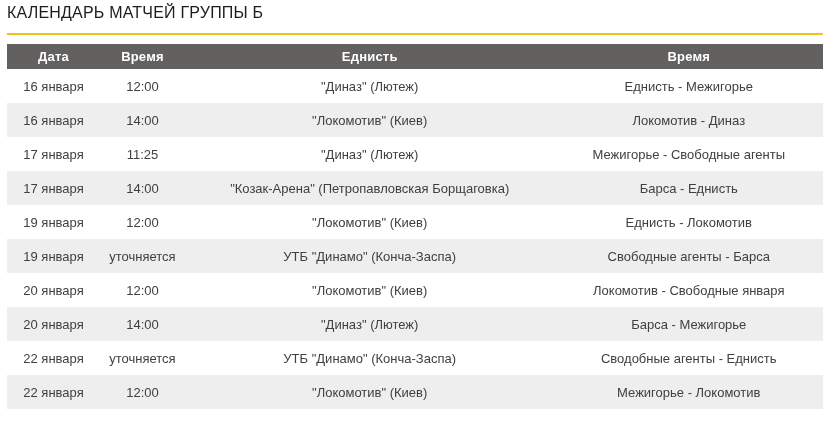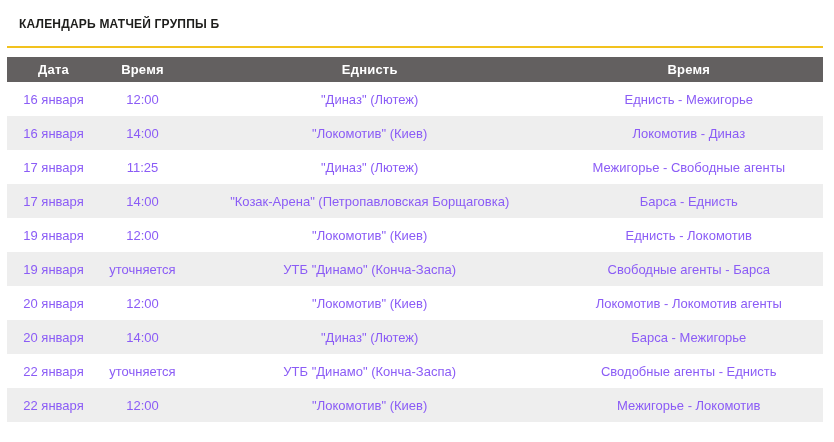--- a/index.html
+++ b/index.html
@@ -5,23 +5,23 @@
   * { box-sizing: border-box; }
   html, body {
     margin: 0; padding: 0;
     width: 834px; height: 442px;
     background: #ffffff;
     font-family: "Liberation Sans", sans-serif;
     -webkit-font-smoothing: antialiased;
   }
   .page { padding: 3px 11px 0 7px; }
   .page-title {
-    margin: 12px;
-    font-size: 12px;
-    font-weight: 700;
+    margin: 0;
+    font-size: 16px;
+    font-weight: 400;
     line-height: 19px;
     color: #1d1d1b;
     letter-spacing: 0.2px;
   }
   .accent-line {
     height: 2px;
     background: #f2c21e;
     margin-top: 11px;
     margin-bottom: 9px;
   }
@@ -44,21 +44,21 @@
     padding: 0;
     letter-spacing: 0.2px;
   }
   table.schedule tbody td {
     height: 34px;
     padding: 0 4px;
     text-align: center;
     vertical-align: middle;
     font-size: 13px;
     font-weight: 400;
-    color: #8b5cf6;
+    color: #404040;
     white-space: nowrap;
     overflow: hidden;
   }
   table.schedule tbody tr { background: #ffffff; }
   table.schedule tbody tr:nth-child(even) { background: #eeeeee; }
 </style>
 </head>
 <body>
 
 <div class="page">
@@ -116,21 +116,21 @@
       <tr>
         <td>19 января</td>
         <td>уточняется</td>
         <td>УТБ "Динамо" (Конча-Заспа)</td>
         <td>Свободные агенты - Барса</td>
       </tr>
       <tr>
         <td>20 января</td>
         <td>12:00</td>
         <td>"Локомотив" (Киев)</td>
-        <td>Локомотив - Локомотив агенты</td>
+        <td>Локомотив - Свободные января</td>
       </tr>
       <tr>
         <td>20 января</td>
         <td>14:00</td>
         <td>"Диназ" (Лютеж)</td>
         <td>Барса - Межигорье</td>
       </tr>
       <tr>
         <td>22 января</td>
         <td>уточняется</td>

